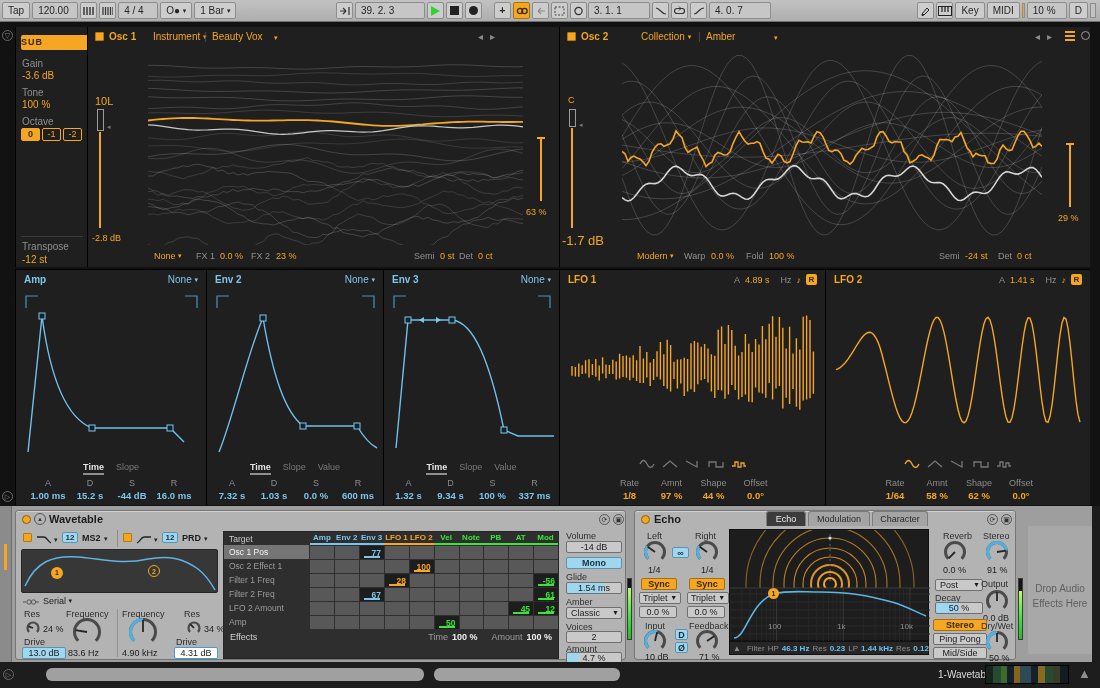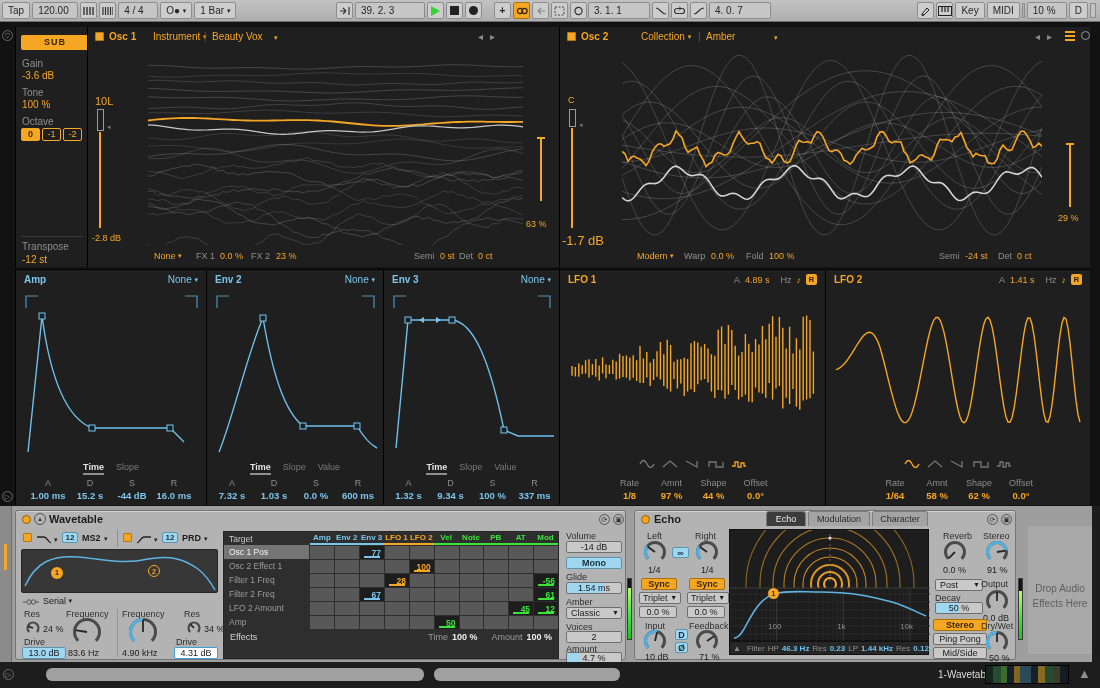--- a/index.html
+++ b/index.html
@@ -20,21 +20,21 @@
 .railicon{position:absolute;width:11px;height:11px;border:1px solid #6a6a6a;border-radius:50%;color:#8a8a8a;font-size:7px;text-align:center;line-height:10px}
 .dlbl{color:#8f8f8f}
 .oval{color:#f5a623}
 .bval{color:#7cc5ea}
 .phdr{position:absolute;left:0;top:0;right:0;height:18px;font-size:10px}
 .chk{position:absolute;width:9px;height:9px;background:#f5a623;border:1px solid #b97709;border-radius:1px}
 .vslider-handle{position:absolute;width:7px;height:22px;border:1px solid #9a9a9a}
 .vslider-line{position:absolute;width:2px;background:#f5a623}
 .octbtn{width:19px;height:13px;border:1px solid #f5a623;color:#f5a623;font-size:9px;text-align:center;line-height:11px;border-radius:2px;margin-right:2px;display:inline-block}
 .octbtn.sel{background:#f5a623;color:#3a2800;font-weight:bold}
-.subbtn{position:absolute;left:5px;top:8px;width:68px;height:15px;background:#f5a623;border-radius:2px;color:#3a2800;font-weight:bold;font-size:9px;text-align:center;line-height:15px;text-transform:uppercase;letter-spacing:1px}
+.subbtn{position:absolute;left:5px;top:8px;width:68px;height:15px;background:#f5a623;border-radius:2px;color:#3a2800;font-weight:bold;font-size:9px;line-height:15px;text-transform:uppercase;letter-spacing:1px}
 .envpanel,.lfopanel{top:0;height:236px}
 .bname{position:absolute;left:8px;top:4px;color:#7cc5ea;font-weight:bold}
 .lname{position:absolute;left:8px;top:4px;color:#f5a623;font-weight:bold}
 .bmod{position:absolute;right:8px;top:4px;color:#7cc5ea}
 .lhdr-right{position:absolute;right:8px;top:4px;display:flex;gap:5px;align-items:center;font-size:9px}
 .rbadge{background:#f5a623;color:#3a2800;font-weight:bold;font-size:8px;width:11px;height:11px;border-radius:2px;text-align:center;line-height:11px}
 .brk{stroke:#4d93bd;fill:none;stroke-width:1.2}
 .crv{stroke:#6fc0ea;fill:none;stroke-width:1.4}
 .etabs{position:absolute;left:0;right:0;top:192px;text-align:center;font-size:9px;color:#7a7a7a}
 .etabs span{margin:0 6px;padding-bottom:1px}
@@ -242,21 +242,21 @@
         <path d="M0,130.9L5,133.4L10,134.3L15,137.7L20,139.0L25,139.2L30,139.1L35,140.2L40,140.8L45,141.5L50,139.4L55,140.1L60,139.9L65,137.7L70,137.9L75,134.6L80,135.3L85,132.6L90,134.5L95,132.6L100,132.8L105,131.4L110,132.3L115,132.9L120,134.0L125,131.9L130,132.4L135,134.4L140,134.2L145,134.7L150,134.5L155,135.8L160,134.2L165,134.0L170,134.1L175,132.5L180,130.6L185,129.7L190,127.8L195,124.8L200,124.4L205,122.5L210,120.8L215,116.6L220,117.3L225,115.8L230,114.2L235,113.1L240,111.7L245,110.6L250,113.2L255,112.8L260,114.5L265,113.3L270,115.7L275,116.2L280,119.1L285,120.0L290,120.6L295,120.0L300,122.7L305,124.4L310,122.1L315,122.8L320,124.3L325,122.6L330,124.8L335,122.4L340,123.2L345,122.4L350,122.4L355,121.8L360,120.6L365,120.7L370,122.4L375,122.9" fill="none" stroke="rgba(255,255,255,0.20)" stroke-width="0.8"></path>
         <path d="M0,134.5L5,134.5L10,138.4L15,136.4L20,138.4L25,136.2L30,134.6L35,132.8L40,132.7L45,133.2L50,135.0L55,134.6L60,136.8L65,139.6L70,143.0L75,145.8L80,147.9L85,151.0L90,151.8L95,153.4L100,152.7L105,151.5L110,147.3L115,145.2L120,142.9L125,140.9L130,141.6L135,139.2L140,139.8L145,143.0L150,142.4L155,144.3L160,147.1L165,147.1L170,146.3L175,146.0L180,145.2L185,140.4L190,138.4L195,133.2L200,131.7L205,128.1L210,124.2L215,125.3L220,122.7L225,123.4L230,126.4L235,128.0L240,127.2L245,131.0L250,129.7L255,130.4L260,129.3L265,126.9L270,124.7L275,122.5L280,119.2L285,119.6L290,118.1L295,115.5L300,117.9L305,118.8L310,120.9L315,125.6L320,127.4L325,131.3L330,134.0L335,136.1L340,136.2L345,137.1L350,136.6L355,134.0L360,134.0L365,130.9L370,130.1L375,131.2" fill="none" stroke="rgba(255,255,255,0.17)" stroke-width="0.8"></path>
         <path d="M0,142.2L5,142.5L10,143.7L15,142.3L20,144.6L25,147.4L30,147.5L35,146.0L40,147.0L45,144.2L50,142.1L55,139.4L60,135.4L65,134.6L70,132.5L75,129.8L80,129.5L85,129.4L90,130.2L95,129.0L100,131.4L105,133.6L110,136.1L115,135.7L120,135.8L125,138.5L130,138.0L135,136.5L140,134.3L145,130.6L150,129.5L155,127.6L160,128.2L165,127.6L170,127.9L175,128.1L180,128.7L185,130.7L190,133.5L195,135.3L200,139.1L205,141.4L210,143.5L215,142.2L220,141.0L225,142.9L230,141.4L235,138.7L240,139.5L245,138.2L250,137.0L255,136.9L260,138.3L265,139.1L270,141.4L275,146.5L280,147.3L285,150.4L290,152.2L295,155.7L300,156.6L305,156.0L310,155.1L315,153.4L320,152.2L325,151.6L330,148.7L335,147.2L340,147.6L345,146.7L350,148.8L355,150.3L360,151.4L365,153.6L370,156.1L375,157.7" fill="none" stroke="rgba(255,255,255,0.16)" stroke-width="0.8"></path>
         <path d="M0,157.4L5,156.8L10,158.1L15,156.4L20,156.3L25,155.0L30,152.3L35,153.3L40,152.6L45,152.7L50,153.0L55,155.0L60,156.8L65,160.3L70,162.4L75,164.9L80,166.5L85,165.8L90,165.7L95,165.4L100,163.7L105,164.2L110,162.2L115,157.9L120,157.3L125,154.6L130,155.4L135,154.8L140,157.1L145,158.9L150,160.2L155,161.5L160,160.7L165,161.8L170,161.5L175,163.2L180,161.2L185,157.9L190,156.9L195,153.9L200,150.3L205,147.4L210,147.3L215,143.6L220,146.0L225,146.1L230,147.1L235,148.5L240,148.9L245,149.7L250,150.5L255,150.7L260,149.6L265,148.3L270,146.8L275,143.7L280,141.3L285,139.3L290,137.2L295,134.1L300,135.1L305,134.7L310,137.7L315,138.1L320,141.4L325,140.7L330,143.2L335,146.1L340,144.8L345,145.7L350,143.0L355,142.2L360,142.6L365,139.7L370,140.0L375,138.1" fill="none" stroke="rgba(255,255,255,0.16)" stroke-width="0.8"></path>
         <path d="M0,149.5L5,150.0L10,150.5L15,152.6L20,151.5L25,150.4L30,149.9L35,147.2L40,146.7L45,142.9L50,142.0L55,143.1L60,143.5L65,144.4L70,145.4L75,147.5L80,150.4L85,153.4L90,157.2L95,158.9L100,162.5L105,165.1L110,166.0L115,166.8L120,167.0L125,168.1L130,166.6L135,164.9L140,163.5L145,163.1L150,161.0L155,161.6L160,160.5L165,161.4L170,164.2L175,166.5L180,167.3L185,171.2L190,170.8L195,175.5L200,176.8L205,177.5L210,178.7L215,180.0L220,177.9L225,177.1L230,176.4L235,172.6L240,170.4L245,168.3L250,165.6L255,164.0L260,161.8L265,159.9L270,159.4L275,162.2L280,160.3L285,163.0L290,163.5L295,165.7L300,166.1L305,164.7L310,165.5L315,164.0L320,163.8L325,161.8L330,160.3L335,156.0L340,152.4L345,150.0L350,145.7L355,145.2L360,143.9L365,141.1L370,142.5L375,140.9" fill="none" stroke="rgba(255,255,255,0.22)" stroke-width="0.8"></path>
         <path d="M0,146.3L5,147.6L10,151.2L15,151.0L20,152.8L25,156.0L30,155.3L35,156.0L40,157.7L45,156.6L50,155.2L55,154.9L60,154.9L65,152.3L70,149.7L75,149.2L80,147.8L85,146.0L90,145.0L95,146.9L100,147.2L105,147.8L110,152.8L115,153.3L120,156.5L125,159.9L130,165.0L135,168.1L140,170.6L145,175.2L150,175.9L155,178.1L160,180.1L165,180.5L170,180.5L175,177.3L180,177.9L185,175.4L190,174.6L195,172.2L200,173.4L205,172.3L210,173.6L215,173.8L220,173.4L225,176.0L230,177.6L235,181.3L240,182.4L245,183.7L250,186.7L255,188.0L260,191.4L265,192.3L270,190.4L275,191.5L280,188.7L285,187.8L290,183.1L295,180.6L300,179.2L305,173.5L310,170.9L315,167.2L320,166.7L325,163.8L330,162.8L335,162.3L340,160.3L345,162.4L350,163.5L355,162.2L360,163.0L365,164.1L370,165.7L375,166.5" fill="none" stroke="rgba(255,255,255,0.20)" stroke-width="0.8"></path>
         <path d="M0,187.1L5,189.9L10,189.7L15,189.4L20,185.7L25,184.7L30,181.2L35,180.3L40,179.8L45,181.2L50,181.4L55,185.6L60,187.9L65,192.2L70,194.6L75,196.9L80,200.8L85,199.6L90,199.4L95,197.1L100,192.9L105,189.3L110,186.6L115,184.6L120,179.0L125,177.3L130,176.9L135,179.9L140,181.2L145,183.1L150,184.3L155,186.9L160,188.2L165,185.9L170,186.1L175,183.5L180,177.6L185,175.1L190,167.9L195,165.4L200,162.1L205,159.9L210,156.8L215,158.4L220,159.5L225,160.5L230,164.5L235,166.6L240,167.4L245,167.6L250,167.3L255,165.1L260,163.1L265,159.5L270,156.5L275,151.5L280,148.3L285,148.9L290,147.0L295,147.8L300,150.4L305,154.7L310,159.6L315,163.0L320,165.9L325,167.6L330,168.6L335,170.1L340,170.4L345,166.6L350,166.9L355,162.4L360,161.1L365,161.8L370,161.7L375,162.3" fill="none" stroke="rgba(255,255,255,0.18)" stroke-width="0.8"></path>
       </svg>
     <div class="abs" style="left:449px;top:110px;width:8px;height:2px;background:#f5a623"></div>
     <div class="vslider-line" style="left:452px;top:112px;height:62px"></div>
-    <div class="abs oval" style="left:438px;top:192px;font-size:9px">63 %</div>
+    <div class="abs oval" style="left:438px;top:180px;font-size:9px">63 %</div>
     <div class="abs" style="left:0;right:0;top:224px;font-size:9px">
       <span class="abs oval" style="left:66px"><span>None</span> <span class="dd">▾</span></span>
       <span class="abs dlbl" style="left:108px">FX 1</span>
       <span class="abs oval" style="left:132px">0.0 %</span>
       <span class="abs dlbl" style="left:163px">FX 2</span>
       <span class="abs oval" style="left:188px">23 %</span>
       <span class="abs dlbl" style="left:326px">Semi</span>
       <span class="abs oval" style="left:352px">0 st</span>
       <span class="abs dlbl" style="left:371px">Det</span>
       <span class="abs oval" style="left:390px">0 ct</span>

